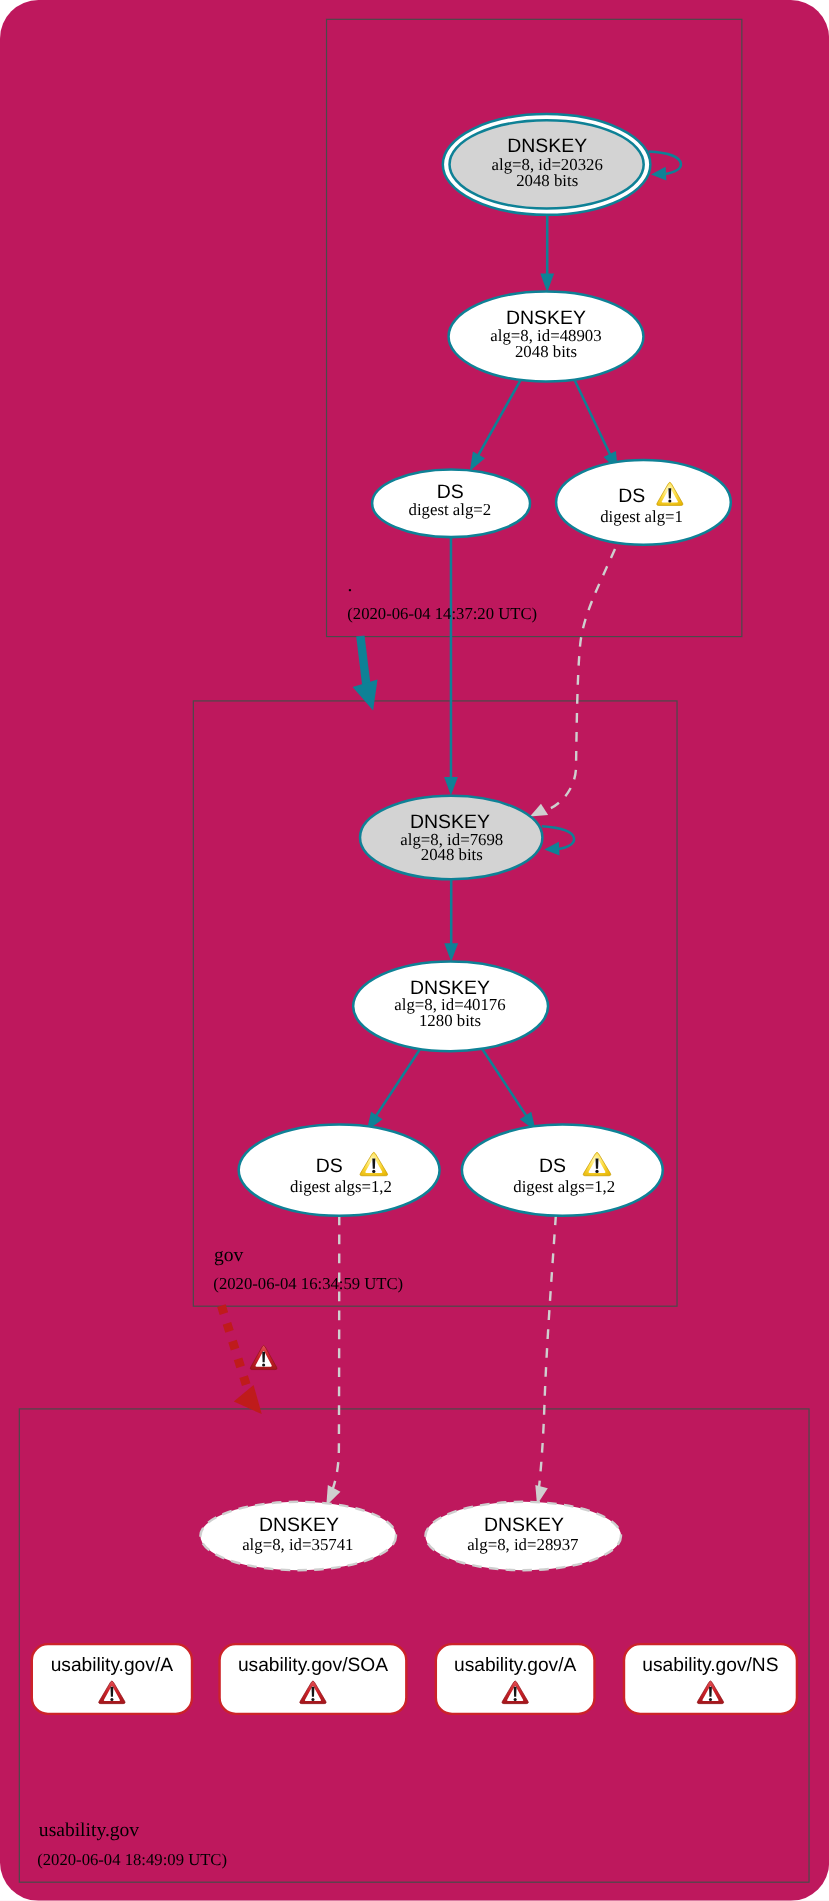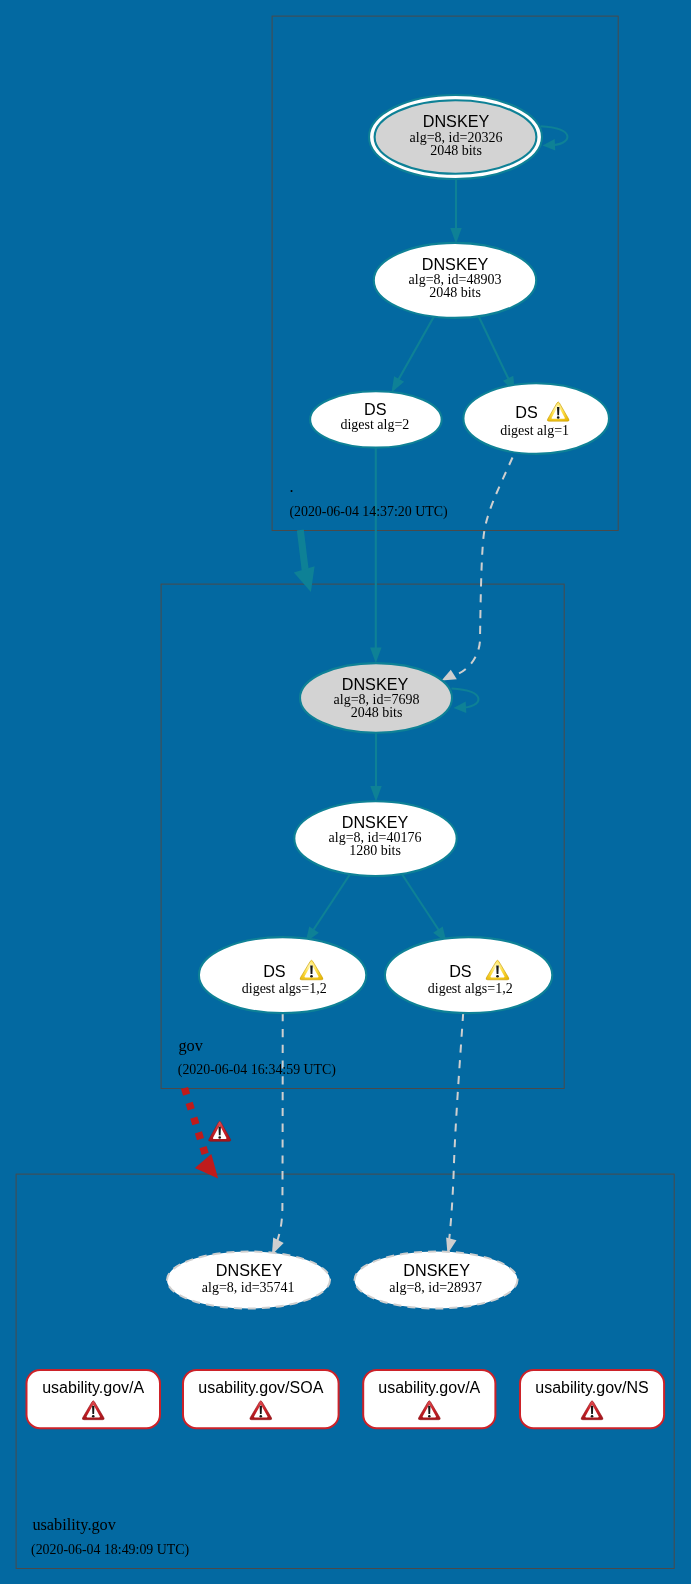--- a/index.html
+++ b/index.html
@@ -1,18 +1,18 @@
 <!DOCTYPE html>
 <html><head>
 <meta charset="utf-8">
 <style>
   html,body{margin:0;padding:0;background:#ffffff;}
 
   body{width:691px;height:1584px;overflow:hidden;font-family:"Liberation Sans",sans-serif;}
-  #root{position:relative;width:691px;height:1584px;background:#0369a1;}
+  #root{position:relative;width:691px;height:1584px;background:#be185d;border-radius:32px;}
   svg#diagram{display:block;position:absolute;left:0;top:0;}
   .zone-box{fill:none;stroke:#4a4a4a;stroke-width:1;}
   .zone-name,.zone-time{font-family:"Liberation Serif",serif;fill:#000000;}
   .zone-name{font-size:16.3px;}
   .zone-time{font-size:13.9px;}
   .node-title{font-family:"Liberation Sans",sans-serif;font-size:16.2px;fill:#000000;}
   .node-sub{font-family:"Liberation Serif",serif;font-size:14px;fill:#000000;}
   .rr-label{font-family:"Liberation Sans",sans-serif;font-size:16px;fill:#000000;}
   .ell-secure{stroke:#0e8196;stroke-width:2.1;}
   .ell-insecure{stroke:#cfcfcf;stroke-width:2;stroke-dasharray:8 6;fill:#ffffff;}

